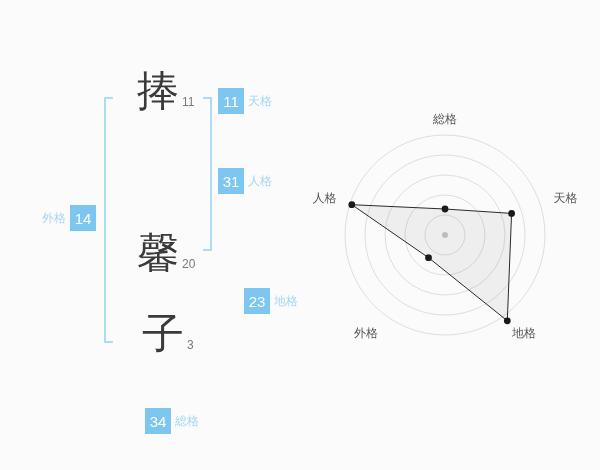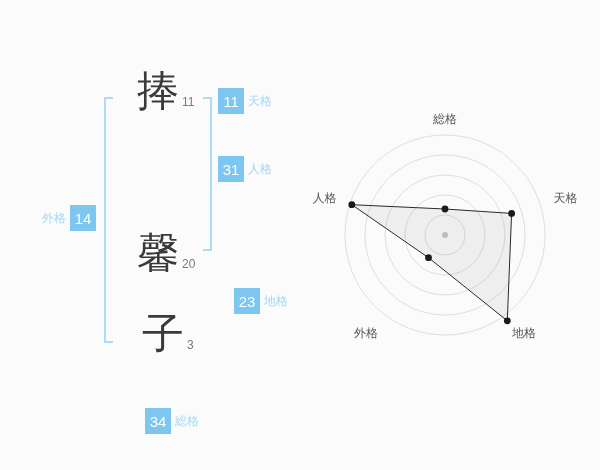--- a/index.html
+++ b/index.html
@@ -72,26 +72,26 @@
   <div class="badge-group" style="left:42px; top:205px;">
     <span class="badge-label">外格</span>
     <span class="badge">14</span>
   </div>
 
   <div class="badge-group" style="left:218px; top:88px;">
     <span class="badge">11</span>
     <span class="badge-label">天格</span>
   </div>
 
-  <div class="badge-group" style="left:218px; top:156px;">
+  <div class="badge-group" style="left:218px; top:168px;">
     <span class="badge">31</span>
     <span class="badge-label">人格</span>
   </div>
 
-  <div class="badge-group" style="left:218px; top:288px;padding-left:16px;">
+  <div class="badge-group" style="left:228px; top:288px;padding-left:16px;">
     <span class="badge">23</span>
     <span class="badge-label">地格</span>
   </div>
 
   <div class="badge-group" style="left:145px; top:408px;">
     <span class="badge">34</span>
     <span class="badge-label">総格</span>
   </div>
 
   <svg class="radar" id="radar-svg" width="290" height="290" viewBox="0 0 290 290">

